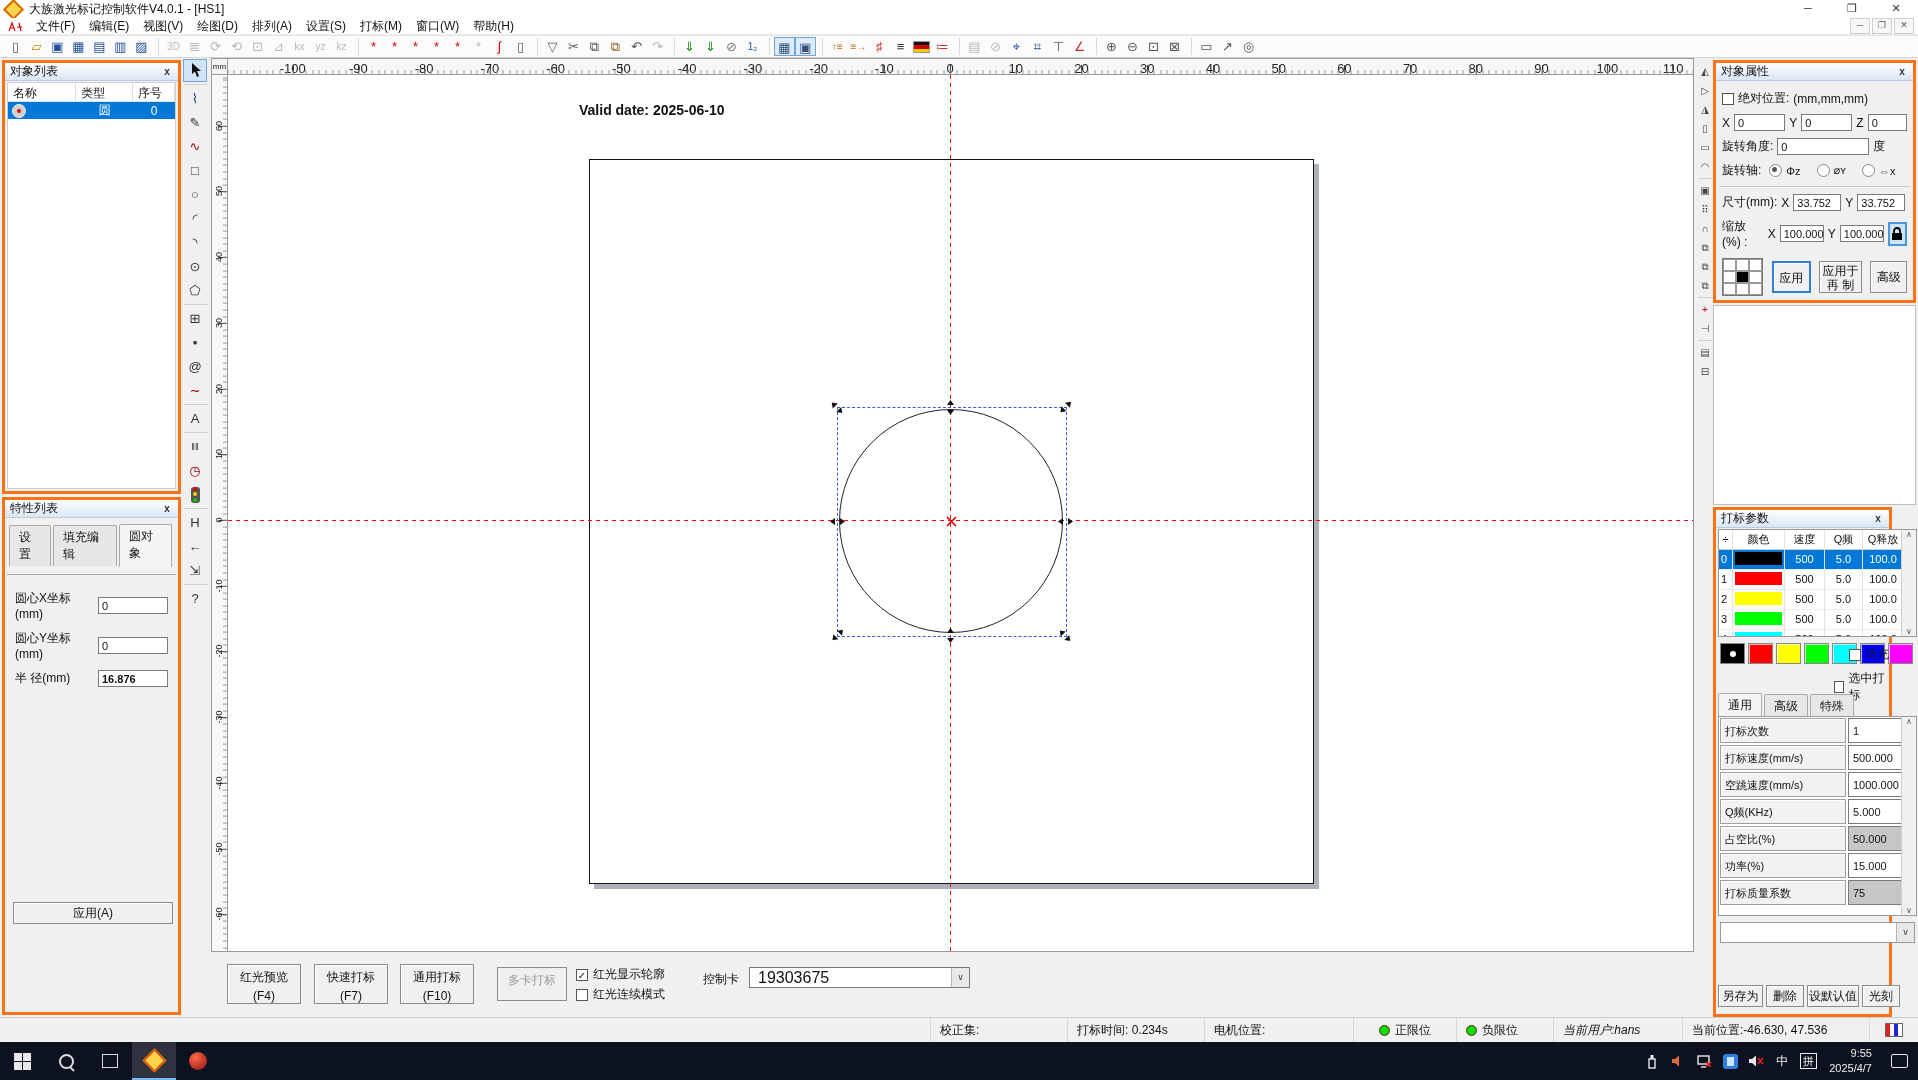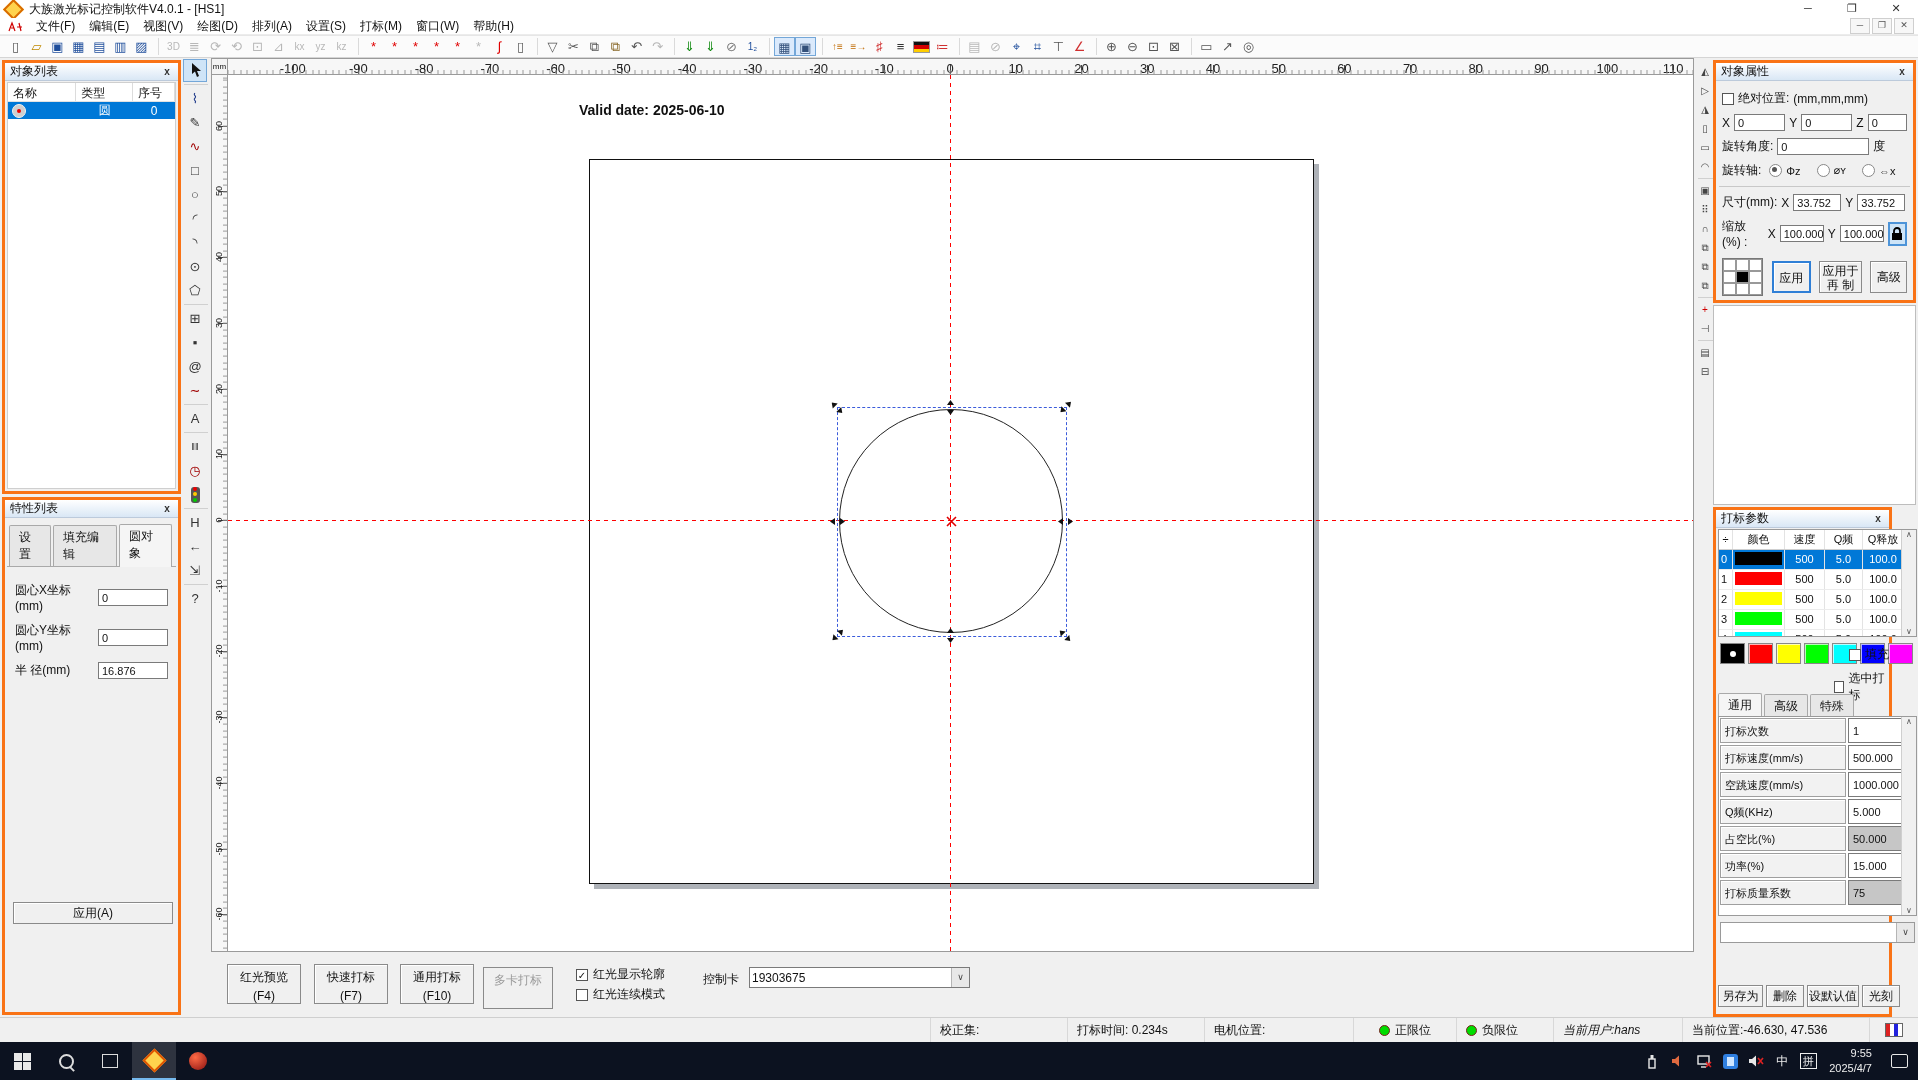--- a/index.html
+++ b/index.html
@@ -30,21 +30,21 @@
   .pclose{margin-left:auto;font-weight:bold;font-size:10px;color:#333;width:12px;text-align:center}
   
   #objlist-body{position:absolute;left:2px;right:2px;top:19px;bottom:2px;background:#fff;border:1px solid #cfcfcf}
   .lcols{display:flex;height:18px;border-bottom:1px solid #e2e2e2;background:#fff}
   .lcol{border-right:1px solid #dcdcdc;padding:2px 5px;box-sizing:border-box}
   .lrow{display:flex;height:17px;background:#0078d7;color:#fff;align-items:center}
   .lrow .cell{box-sizing:border-box;text-align:center}
   .objicon{width:12px;height:12px;border:1px solid #f2f2f2;border-radius:50%;background:#cfcfcf;margin-left:4px;position:relative}
   .objicon::after{content:"";position:absolute;left:4px;top:4px;width:4px;height:4px;border-radius:50%;background:#e00}
   
-  .tabs{display:flex;margin:5px 4px 0 4px;align-items:flex-end}
+  .tabs{display:flex;margin:5px 4px 8px 4px;align-items:flex-end}
   .tab{padding:3px 9px;background:#e7e7e7;border:1px solid #a9a9a9;border-bottom:none;margin-right:2px;border-radius:2px 2px 0 0;font-size:12px}
   .tab.active{background:#f5f5f5;padding-bottom:5px;position:relative;top:1px}
   #prop-fields{border-top:1px solid #a9a9a9;margin:0 2px;padding-top:6px}
   .frow{display:flex;align-items:center;margin:9px 8px}
   .frow .flabel{flex:1}
   .inbox{background:#fff;border:1px solid #7a7a7a;height:17px;line-height:17px;padding:0 3px;box-sizing:border-box;font-size:11px}
   .btn3d{background:#f0f0f0;border:1px solid #8a8a8a;box-shadow:inset 1px 1px 0 #fff;text-align:center;box-sizing:border-box}
   
   #palette{position:absolute;left:183px;top:58px;width:26px}
   .pal{width:24px;height:23px;margin:1px 0;display:flex;align-items:center;justify-content:center;font-size:13px}
@@ -72,21 +72,21 @@
   .handle{position:absolute;width:16px;height:16px;margin:-8px 0 0 -8px;display:flex;align-items:center;justify-content:center}
   #validdate{position:absolute;left:351px;top:27px;font-weight:bold;font-size:14px;color:#111}
   
   #bottomctrl{position:absolute;left:181px;top:952px;width:1513px;height:65px;background:#f0f0f0}
   .bbtn{position:absolute;top:12px;width:74px;height:40px;font-size:12px;line-height:1.55;padding-top:3px}
   .bbtn.dis{color:#9a9a9a;box-shadow:none}
   .chkrow{position:absolute;left:395px;display:flex;align-items:center;gap:5px}
   .chk{width:12px;height:12px;background:#fff;border:1px solid #555;font-size:10px;line-height:11px;text-align:center;box-sizing:border-box}
   #cardlabel{position:absolute;left:522px;top:19px}
   #cardcombo{position:absolute;left:568px;top:15px;width:221px;height:21px;background:#fff;border:1px solid #7a7a7a;box-sizing:border-box;display:flex;align-items:center}
-  #cardcombo .val{padding-left:2px;flex:1;font-size:12px}
+  #cardcombo .val{padding-left:8px;flex:1;font-size:16px}
   .comboarrow{width:17px;height:100%;background:#e8e8e8;border-left:1px solid #b5b5b5;text-align:center;font-size:9px;line-height:19px;color:#444}
   
   #rstrip{position:absolute;left:1697px;top:62px;width:17px}
   .rsi{width:16px;height:19px;display:flex;align-items:center;justify-content:center;font-size:10px;color:#444}
   
   .oprow{display:flex;align-items:center;margin:7px 6px;gap:4px}
   .radio{width:11px;height:11px;border:1px solid #888;border-radius:50%;background:#fff;position:relative}
   .radio.on::after{content:"";position:absolute;left:2px;top:2px;width:5px;height:5px;border-radius:50%;background:#555}
   .anchor{display:grid;grid-template-columns:repeat(3,13px);grid-template-rows:repeat(3,12px);border:1px solid #777;background:#fff}
   .anchor i{border:1px solid #999;box-sizing:border-box}
@@ -276,21 +276,21 @@
       <div class="frow">
         <div class="flabel">圆心X坐标(mm)</div>
         <div class="inbox" style="width: 70px;">0</div>
       </div>
       <div class="frow">
         <div class="flabel">圆心Y坐标(mm)</div>
         <div class="inbox" style="width: 70px;">0</div>
       </div>
       <div class="frow">
         <div class="flabel">半  径(mm)</div>
-        <div class="inbox" style="width: 70px;">16.876</div>
+        <div class="inbox" style="width: 70px; font-weight: bold;">16.876</div>
       </div>
     </div>
   <div class="btn3d" style="position:absolute;left:8px;top:402px;width:160px;height:22px;line-height:20px">应用(A)</div>
 </div>
 
 <div id="palette">
     <div class="pal sel">
       <svg width="13" height="15" viewBox="0 0 13 15">
         <path d="M3 0 L3 11 L6 8.5 L8 14 L10 13 L8 8 L12 8 Z" fill="#111"></path>
       </svg>
@@ -478,21 +478,21 @@
         <div>(F4)</div>
       </div>
       <div class="bbtn btn3d" style="left: 133px;">
         <div>快速打标</div>
         <div>(F7)</div>
       </div>
       <div class="bbtn btn3d" style="left: 219px;">
         <div>通用打标</div>
         <div>(F10)</div>
       </div>
-      <div class="bbtn btn3d dis" style="left: 302px; top: 15px; height: 42px; width: 70px;">
+      <div class="bbtn btn3d dis" style="left: 316px; top: 15px; height: 34px; width: 70px;">
         <div>多卡打标</div>
       </div>
     </div>
   <div class="chkrow" style="top:14px">
     <span class="chk" id="chk1">✓</span>
     <span>红光显示轮廓</span>
   </div>
   <div class="chkrow" style="top:34px">
     <span class="chk" id="chk2"></span>
     <span>红光连续模式</span>

